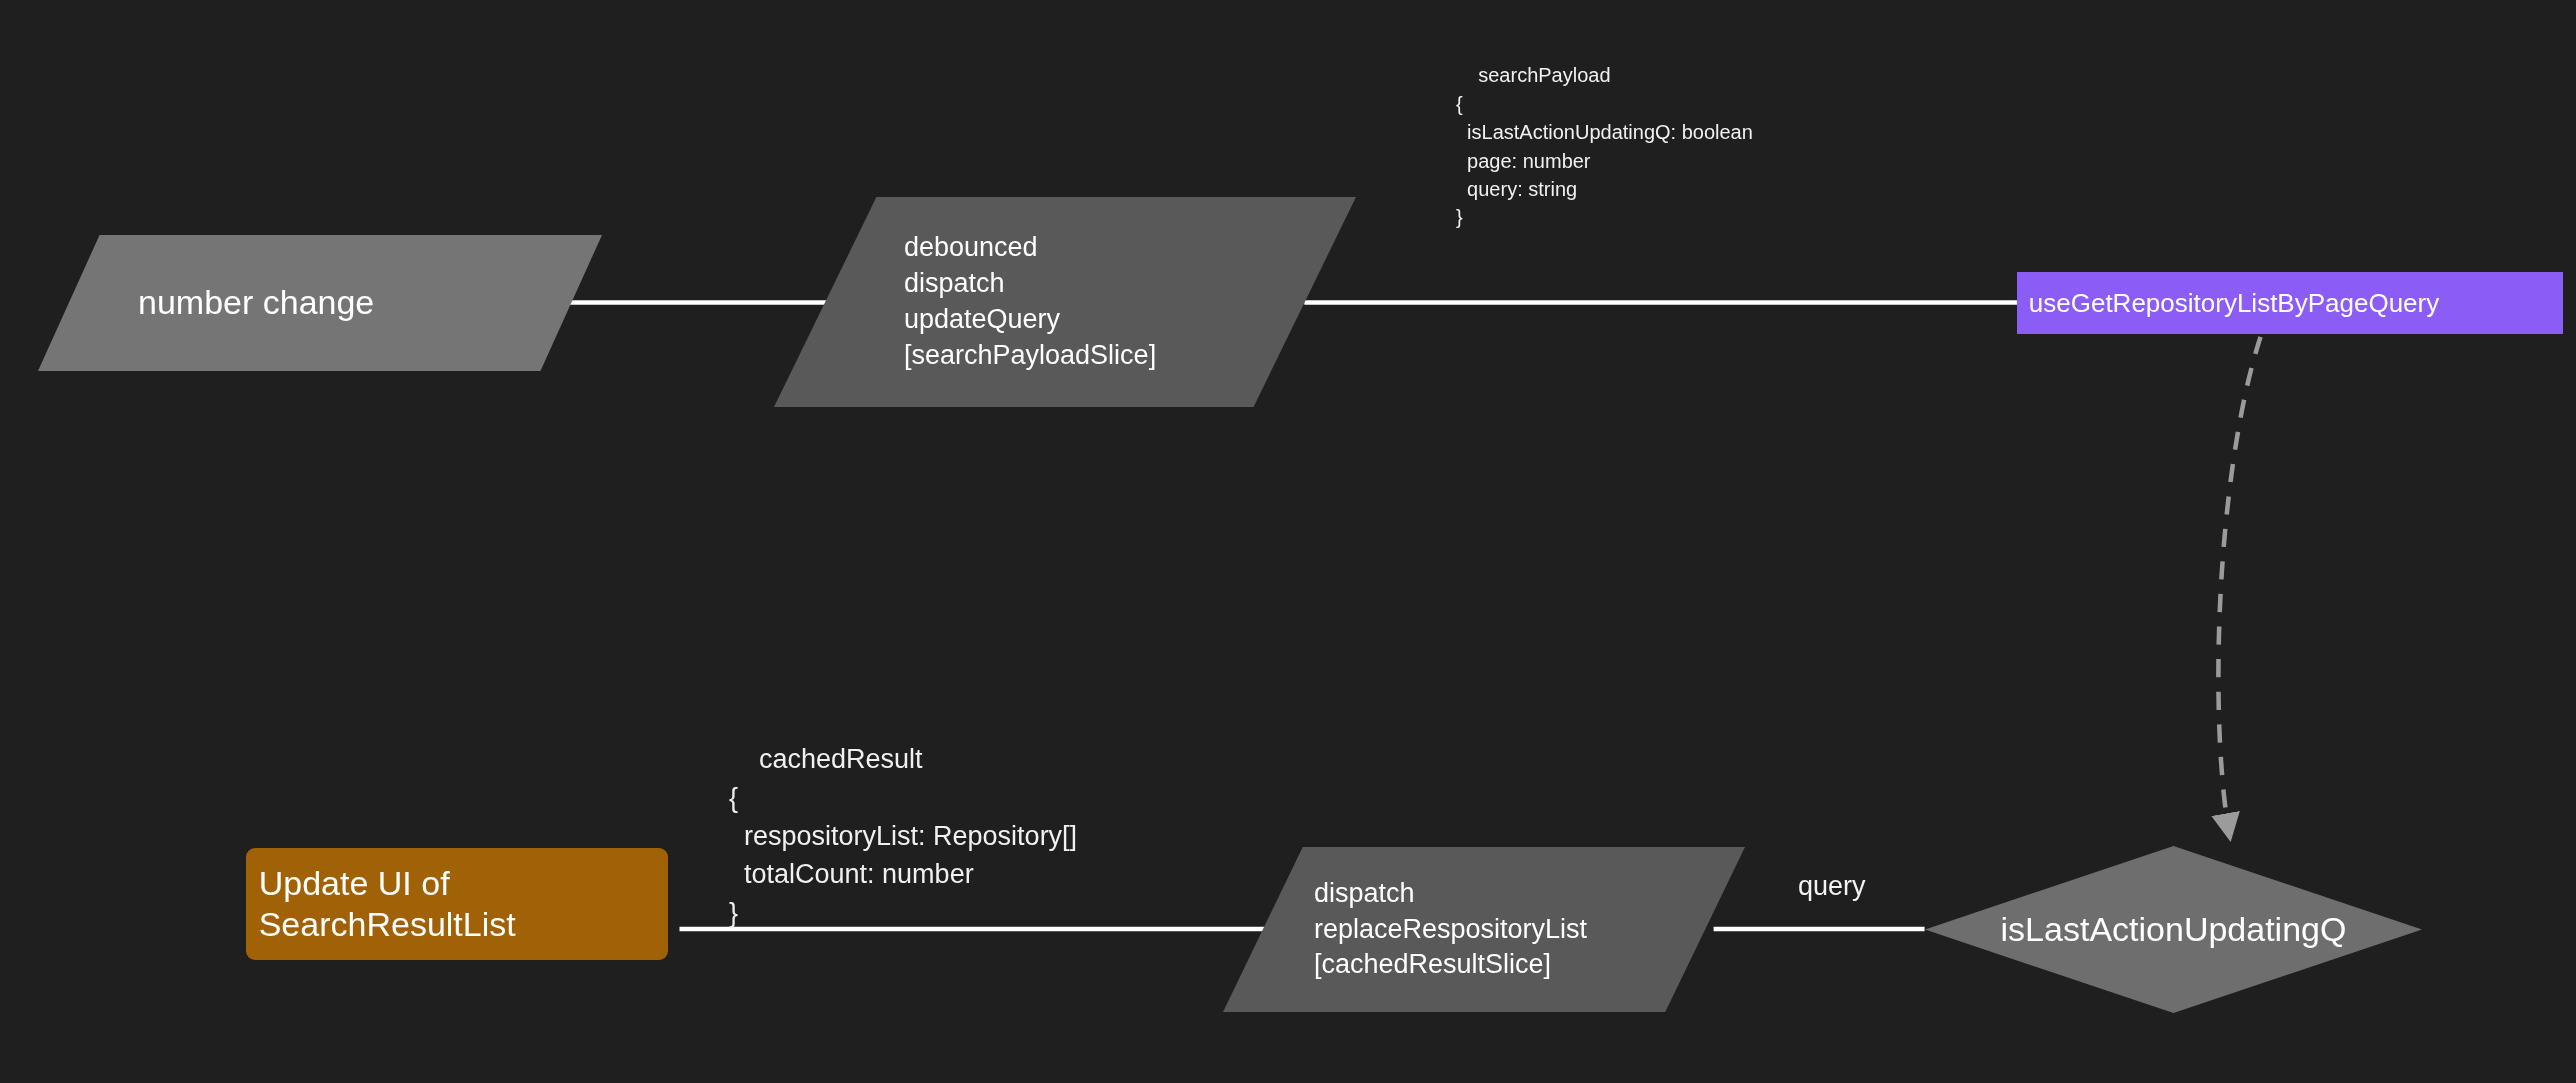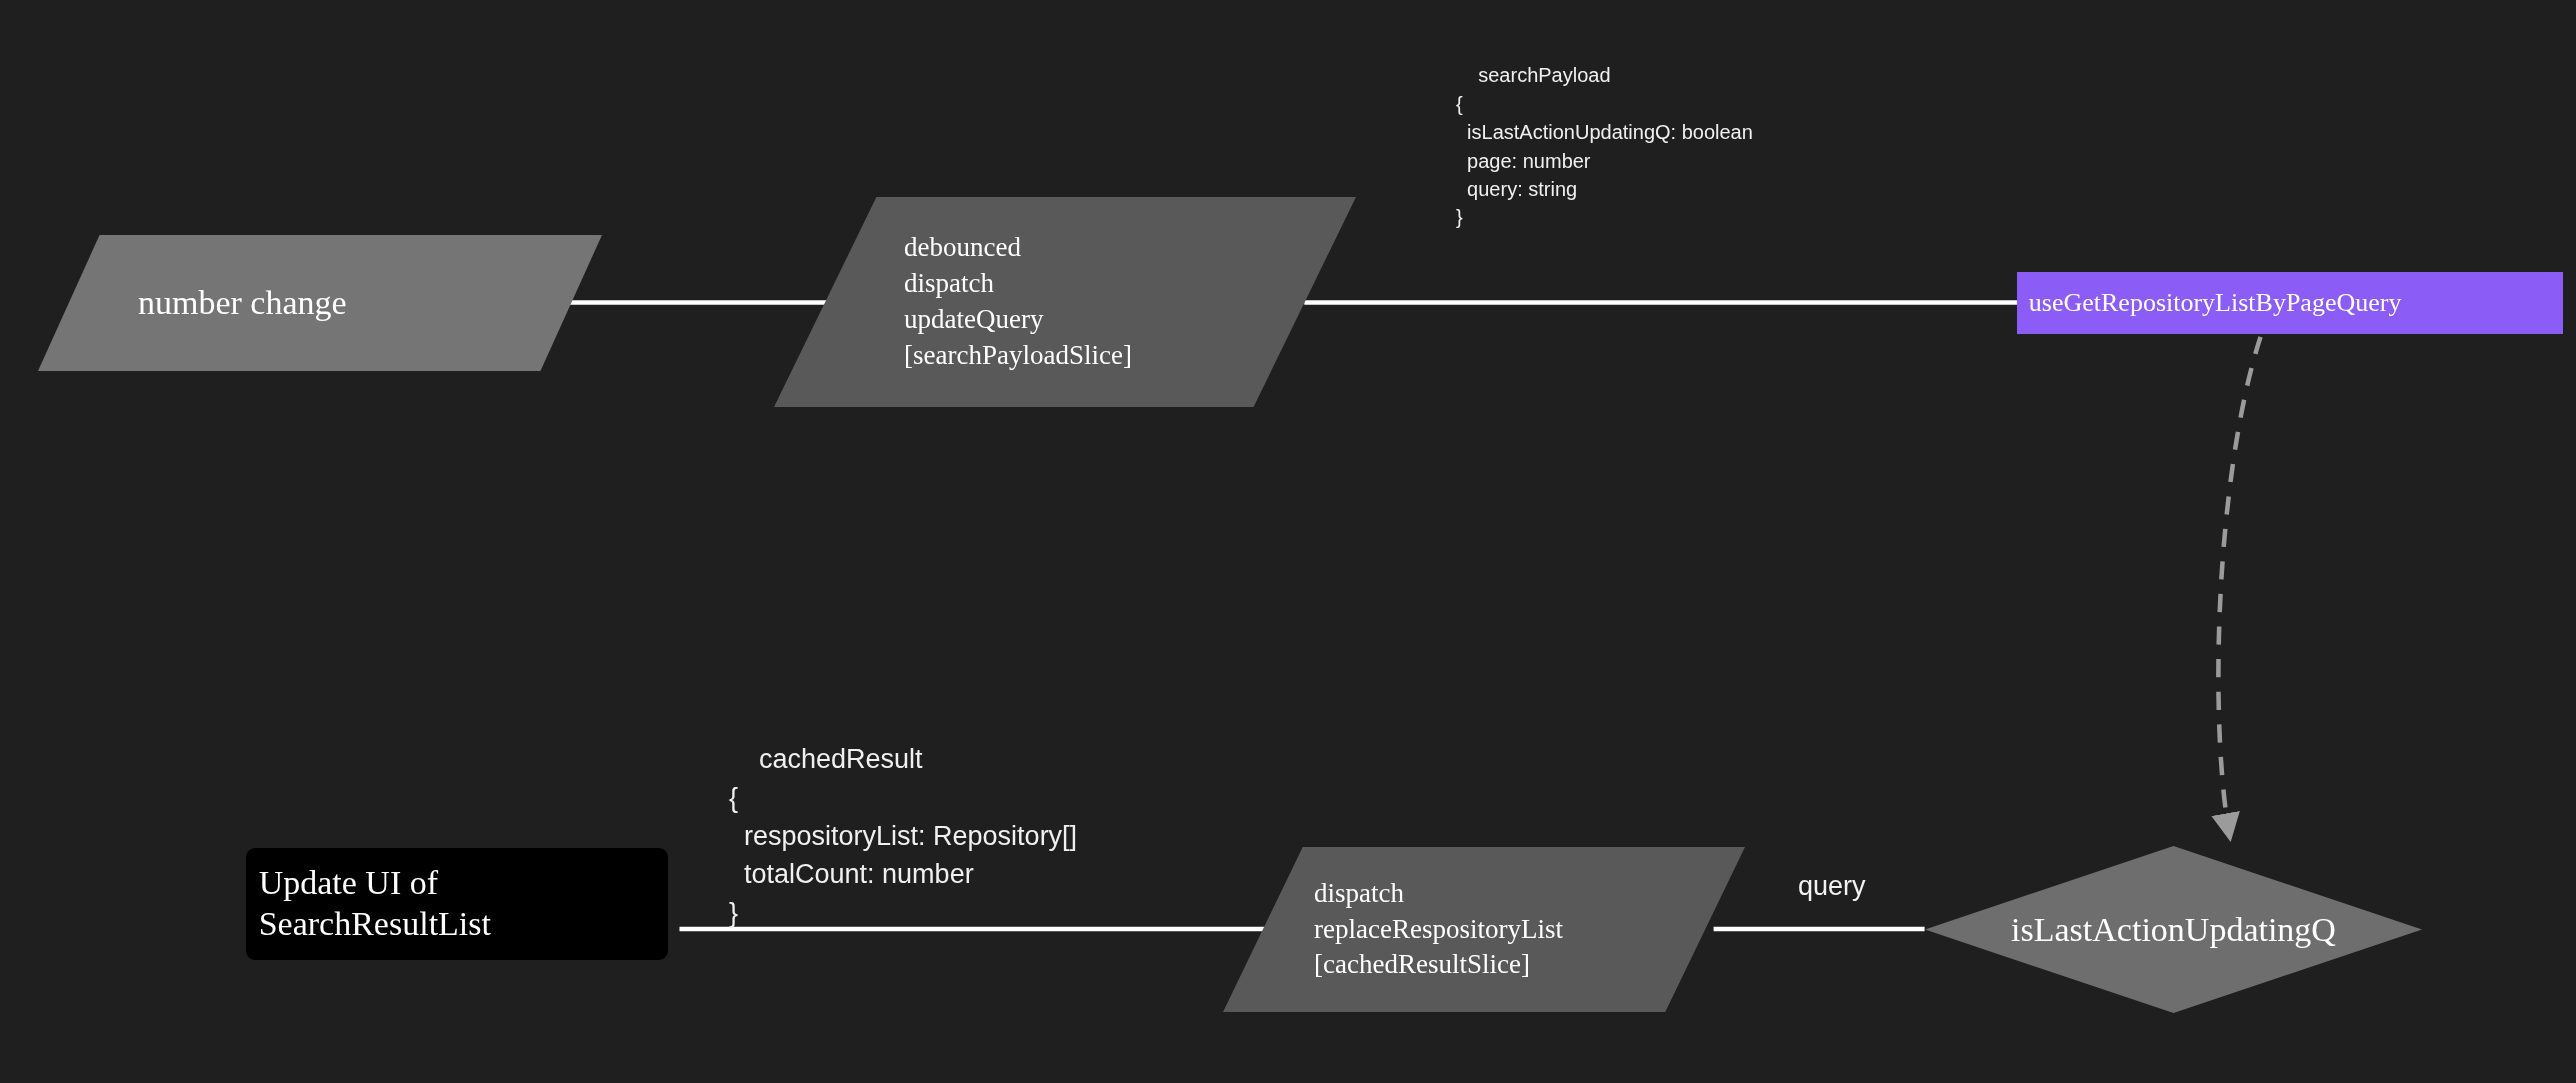--- a/index.html
+++ b/index.html
@@ -21,42 +21,41 @@
     position: absolute;
     left: 0;
     top: 0;
     width: 2576px;
     height: 1083px;
     pointer-events: none;
   }
   .node {
     position: absolute;
     box-sizing: border-box;
-    font-family: Liberation Serif, serif;
   }
   
   .para {
     display: flex;
     align-items: center;
   }
   .para .shape {
     position: absolute;
     left: 0; top: 0;
     width: 100%; height: 100%;
   }
   .para .txt {
     position: relative;
     z-index: 2;
     color: #ffffff;
     white-space: pre;
     line-height: 1.33;
   }
   
   .rectnode {
-    background: #000000;
+    background: #a16207;
     border-radius: 9px;
     display: flex;
     align-items: center;
     color: #ffffff;
     white-space: pre;
     line-height: 1.2;
   }
   
   .barnode {
     background: #8b5cf6;

